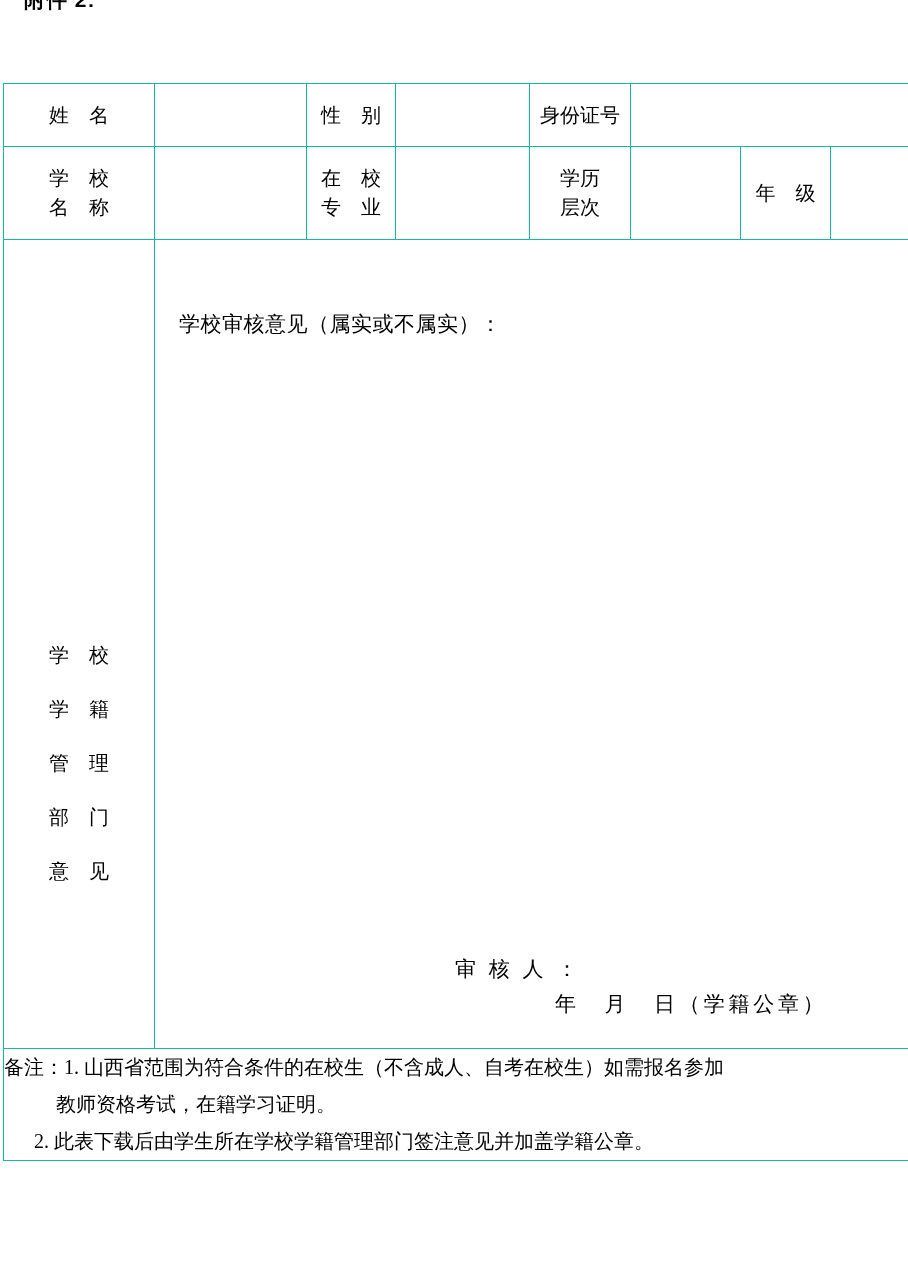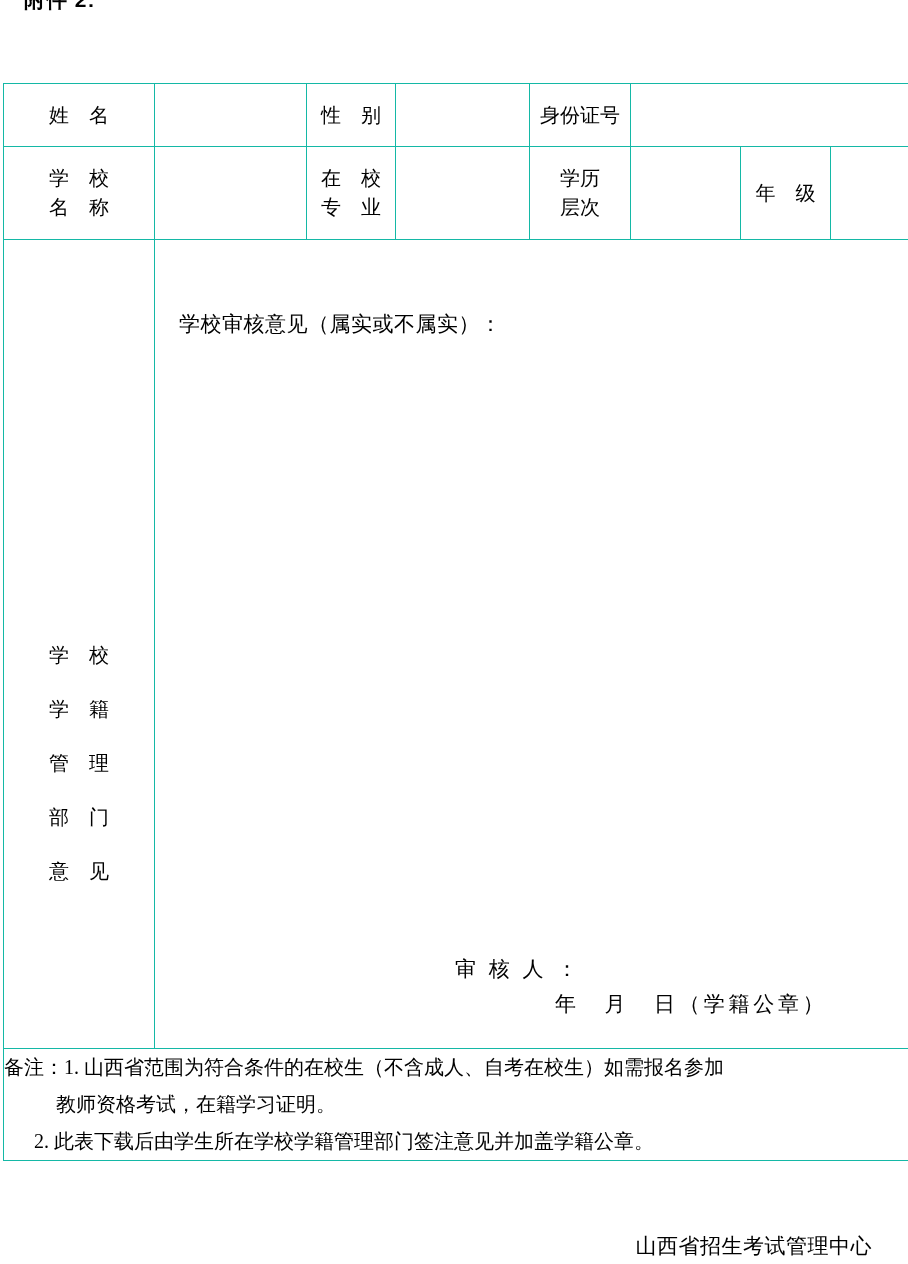--- a/index.html
+++ b/index.html
@@ -204,15 +204,14 @@
     <tr>
       <td class="notes-cell" colspan="8">
         <span class="note-row"><span>备注：</span><span>1.</span>&nbsp;<span>山西省范围为符合条件的在校生（不含成人、自考在校生）如需报名参加</span></span>
         <span class="note-indent"><span>教师资格考试，在籍学习证明。</span></span>
         <span class="note-indent2"><span>2.</span>&nbsp;<span>此表下载后由学生所在学校学籍管理部门签注意见并加盖学籍公章。</span></span>
       </td>
     </tr>
   </tbody>
     </table>
 
-  <div class="footer-org">山西省招生考试管理中心</div>
 
 </div>
 
 </body></html>

